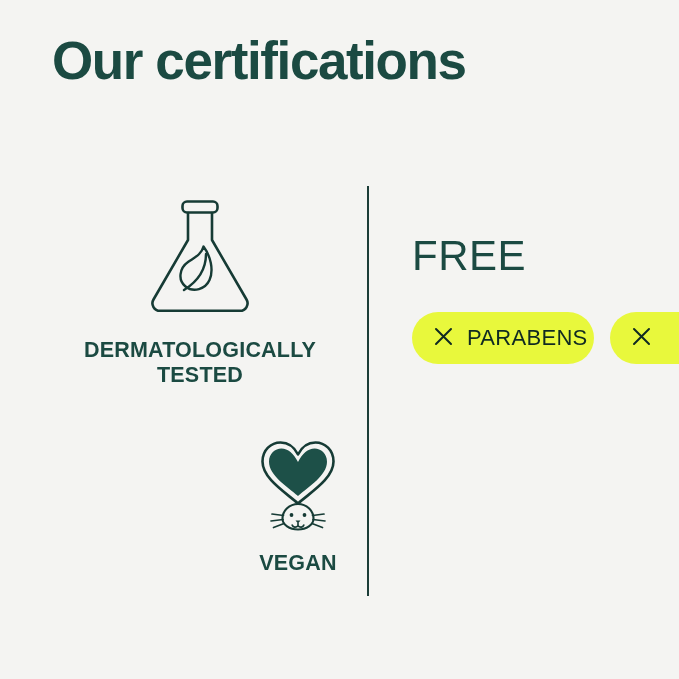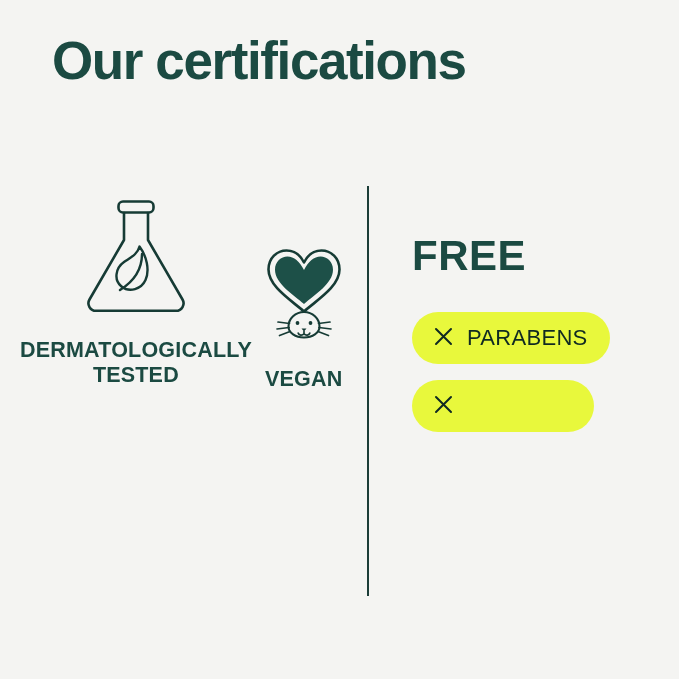--- a/index.html
+++ b/index.html
@@ -43,22 +43,22 @@
     background: #1b3d38;
   }
 
   
   .left-col {
     position: absolute;
     left: 20px;
     top: 196px;
     width: 330px;
     display: flex;
-    flex-direction: row;
-    align-items: flex-start;
+    flex-direction: column;
+    align-items: flex-end;
   }
   .cert-block {
     display: flex;
     flex-direction: column;
     align-items: center;
   }
   .cert-icon {
     display: block;
   }
   .cert-label {
@@ -69,44 +69,44 @@
     letter-spacing: 0.2px;
     color: #1b4a42;
     text-align: center;
     text-transform: uppercase;
     max-width: 300px;
   }
   .cert-block.vegan {
     margin-top: 42px;
   }
   .cert-block.vegan .cert-label {
-    margin-top: 20px;
+    margin-top: 12px;
   }
 
   
   .right-col {
     position: absolute;
     left: 412px;
     top: 232px;
     width: 250px;
   }
   .free-of {
     font-size: 42px;
     line-height: 48px;
-    font-weight: 700;
+    font-weight: 400;
     letter-spacing: 0.5px;
     color: #1b4a42;
   }
   .free-of .line {
     display: block;
   }
   .pill-list {
     margin-top: 32px;
     display: flex;
-    flex-direction: column;
+    flex-direction: row;
     gap: 16px;
   }
   .pill {
     display: flex;
     align-items: center;
     gap: 14px;
     height: 52px;
     padding: 0 22px;
     border-radius: 26px;
     background: #e8f83c;

